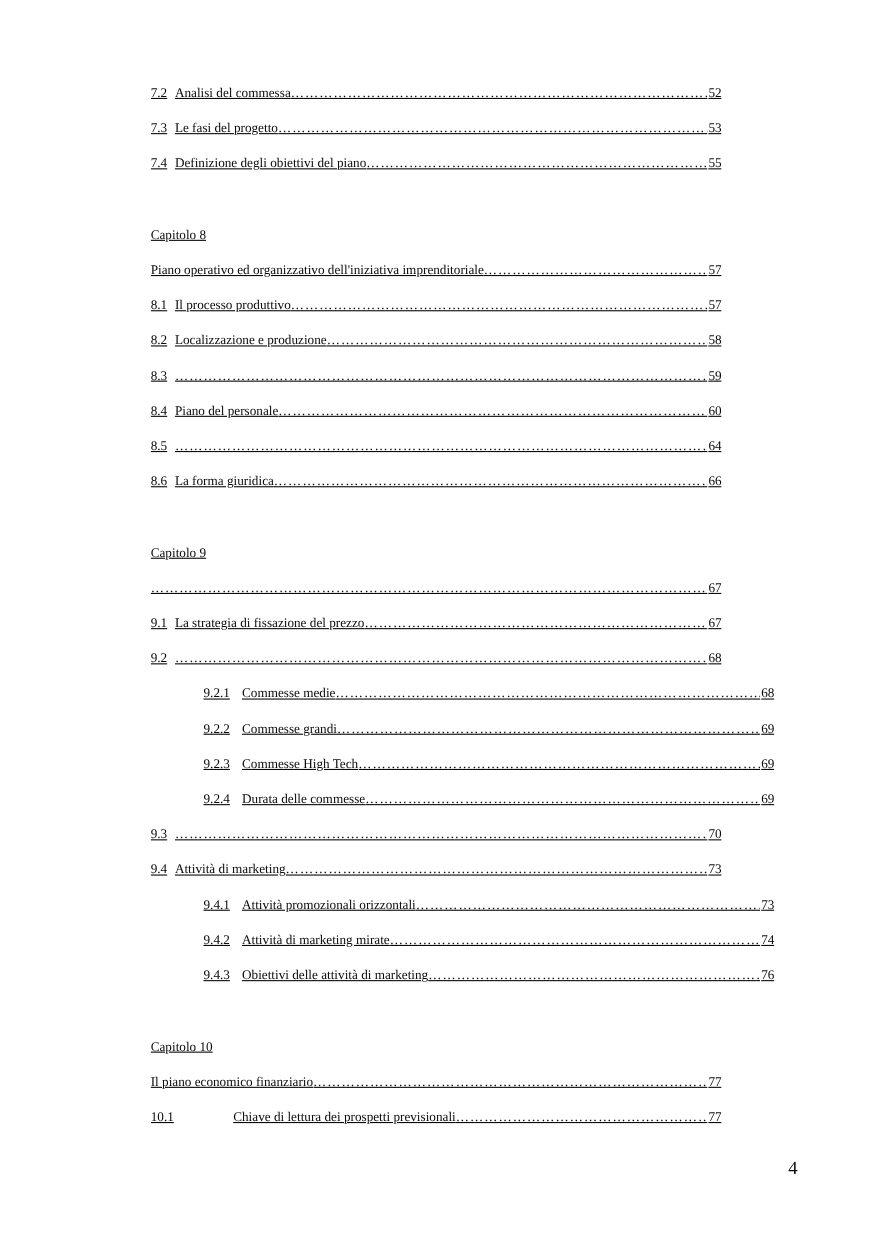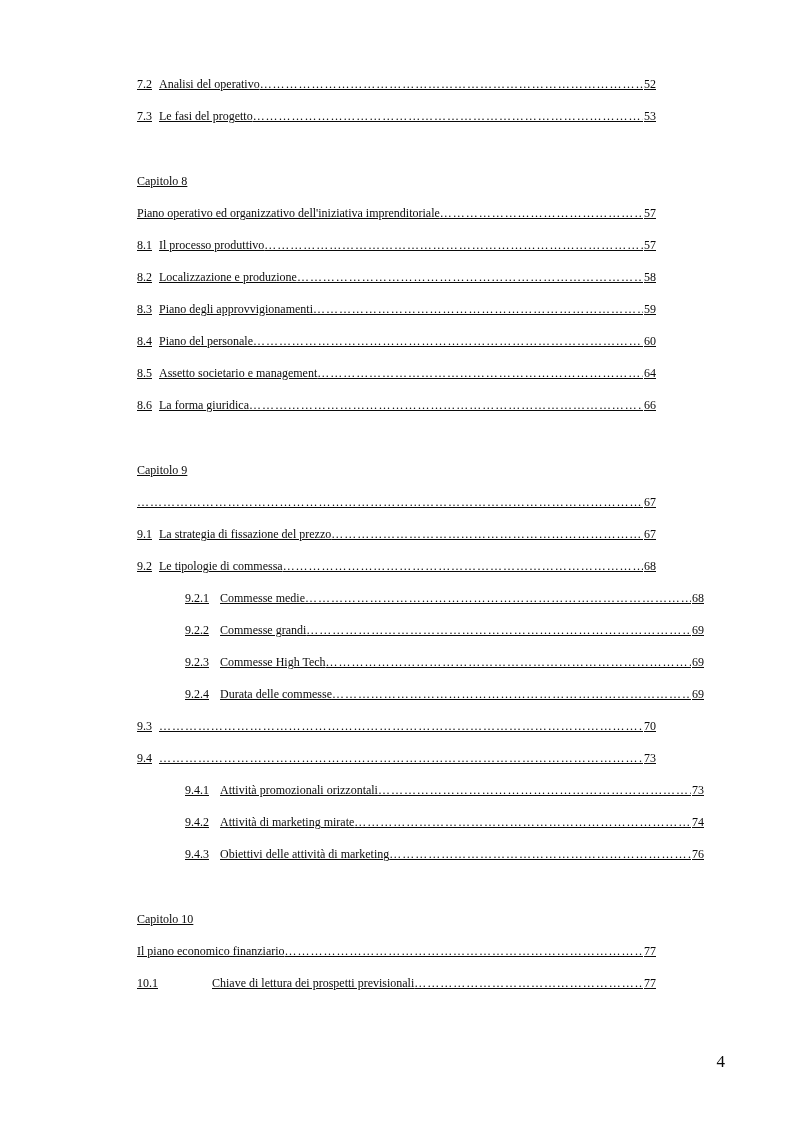--- a/index.html
+++ b/index.html
@@ -89,29 +89,35 @@
     color: #0a0a0a;
   }
 </style>
 </head>
 <body>
 
 <div class="page">
   <div class="toc">
       <div class="entry level2">
         <span class="num">7.2</span>
-        <span class="title">Analisi del operativo</span>
+        <span class="title">Analisi del commessa</span>
         <span class="leader"></span>
         <span class="page-no">52</span>
       </div>
       <div class="entry level2">
         <span class="num">7.3</span>
         <span class="title">Le fasi del progetto</span>
         <span class="leader"></span>
         <span class="page-no">53</span>
+      </div>
+      <div class="entry level2">
+        <span class="num">7.4</span>
+        <span class="title">Definizione degli obiettivi del piano</span>
+        <span class="leader"></span>
+        <span class="page-no">55</span>
       </div>
       <div class="group-gap"></div>
       <div class="entry heading">
         <span class="title">Capitolo 8</span>
       </div>
       <div class="entry level1">
         <span class="title">Piano operativo ed organizzativo dell'iniziativa imprenditoriale</span>
         <span class="leader"></span>
         <span class="page-no">57</span>
       </div>
@@ -122,33 +128,31 @@
         <span class="page-no">57</span>
       </div>
       <div class="entry level2">
         <span class="num">8.2</span>
         <span class="title">Localizzazione e produzione</span>
         <span class="leader"></span>
         <span class="page-no">58</span>
       </div>
       <div class="entry level2">
         <span class="num">8.3</span>
-        <span class="title">Piano degli approvvigionamenti</span>
         <span class="leader"></span>
         <span class="page-no">59</span>
       </div>
       <div class="entry level2">
         <span class="num">8.4</span>
         <span class="title">Piano del personale</span>
         <span class="leader"></span>
         <span class="page-no">60</span>
       </div>
       <div class="entry level2">
         <span class="num">8.5</span>
-        <span class="title">Assetto societario e management</span>
         <span class="leader"></span>
         <span class="page-no">64</span>
       </div>
       <div class="entry level2">
         <span class="num">8.6</span>
         <span class="title">La forma giuridica </span>
         <span class="leader"></span>
         <span class="page-no">66</span>
       </div>
       <div class="group-gap"></div>
@@ -160,21 +164,20 @@
         <span class="page-no">67</span>
       </div>
       <div class="entry level2">
         <span class="num">9.1</span>
         <span class="title">La strategia di fissazione del prezzo</span>
         <span class="leader"></span>
         <span class="page-no">67</span>
       </div>
       <div class="entry level2">
         <span class="num">9.2</span>
-        <span class="title">Le tipologie di commessa</span>
         <span class="leader"></span>
         <span class="page-no">68</span>
       </div>
       <div class="entry level3">
         <span class="num">9.2.1</span>
         <span class="title">Commesse medie </span>
         <span class="leader"></span>
         <span class="page-no">68</span>
       </div>
       <div class="entry level3">
@@ -195,20 +198,21 @@
         <span class="leader"></span>
         <span class="page-no">69</span>
       </div>
       <div class="entry level2">
         <span class="num">9.3</span>
         <span class="leader"></span>
         <span class="page-no">70</span>
       </div>
       <div class="entry level2">
         <span class="num">9.4</span>
+        <span class="title">Attività di marketing</span>
         <span class="leader"></span>
         <span class="page-no">73</span>
       </div>
       <div class="entry level3">
         <span class="num">9.4.1</span>
         <span class="title">Attività promozionali orizzontali</span>
         <span class="leader"></span>
         <span class="page-no">73</span>
       </div>
       <div class="entry level3">

